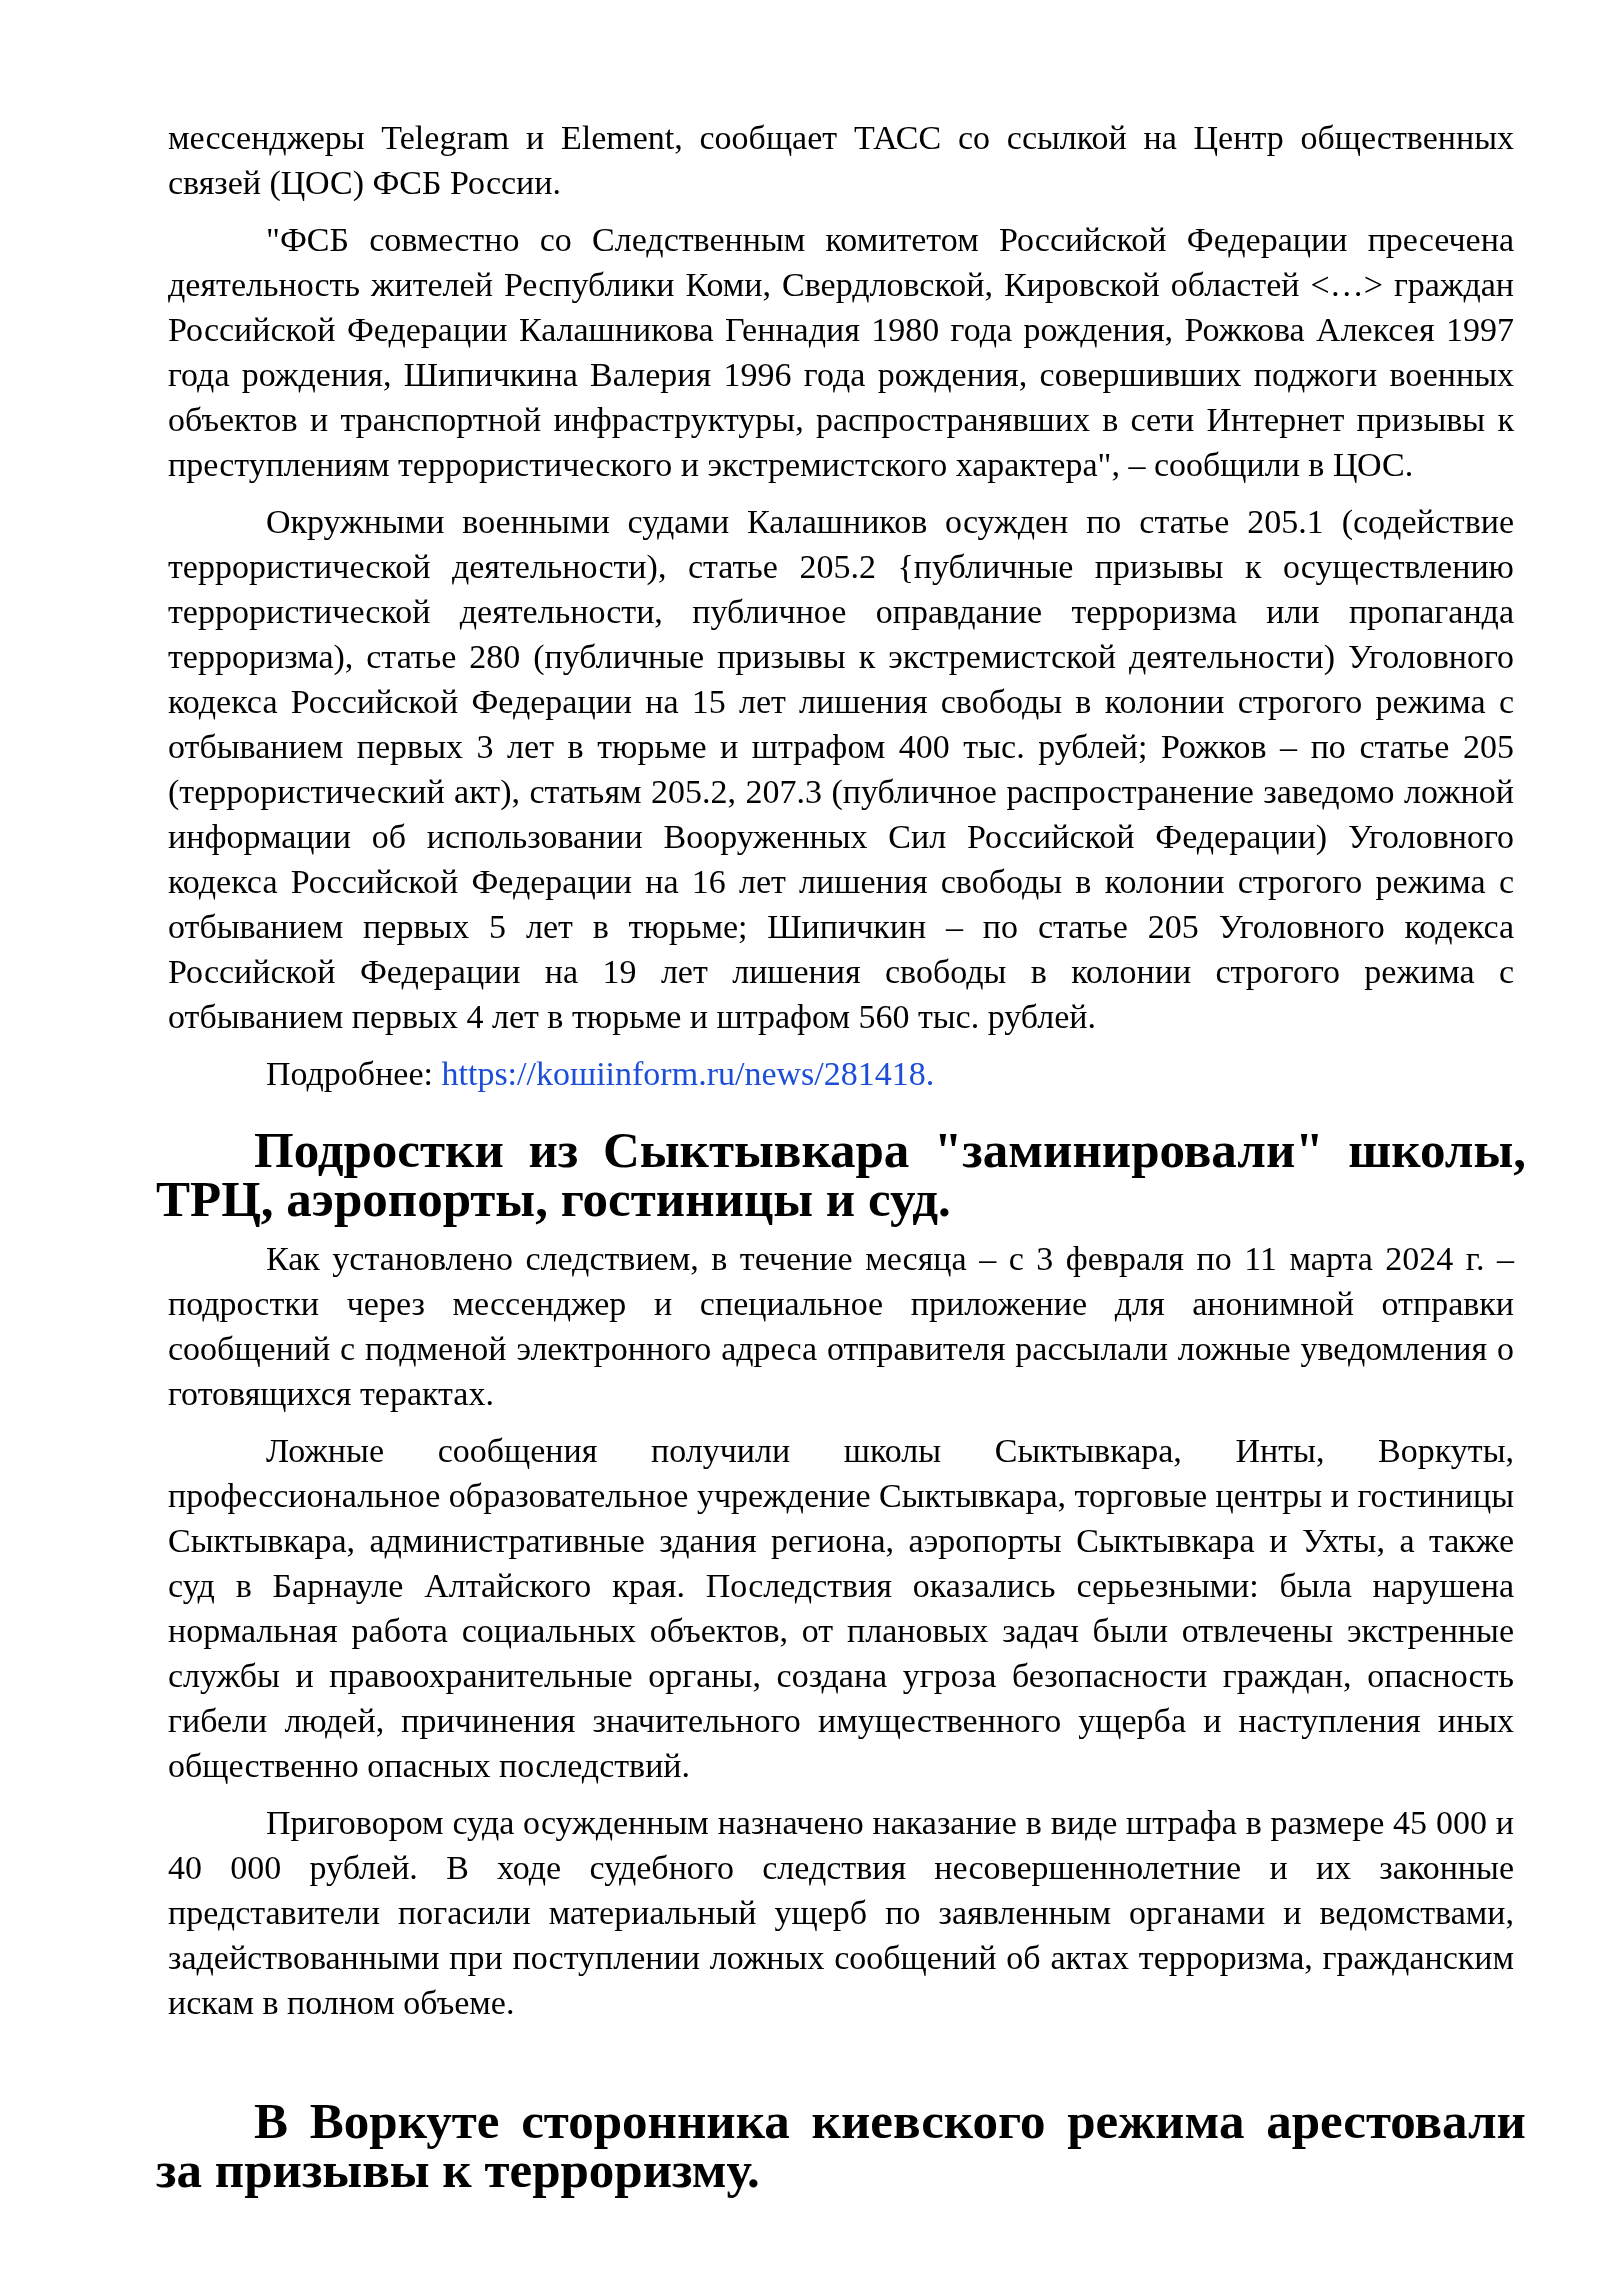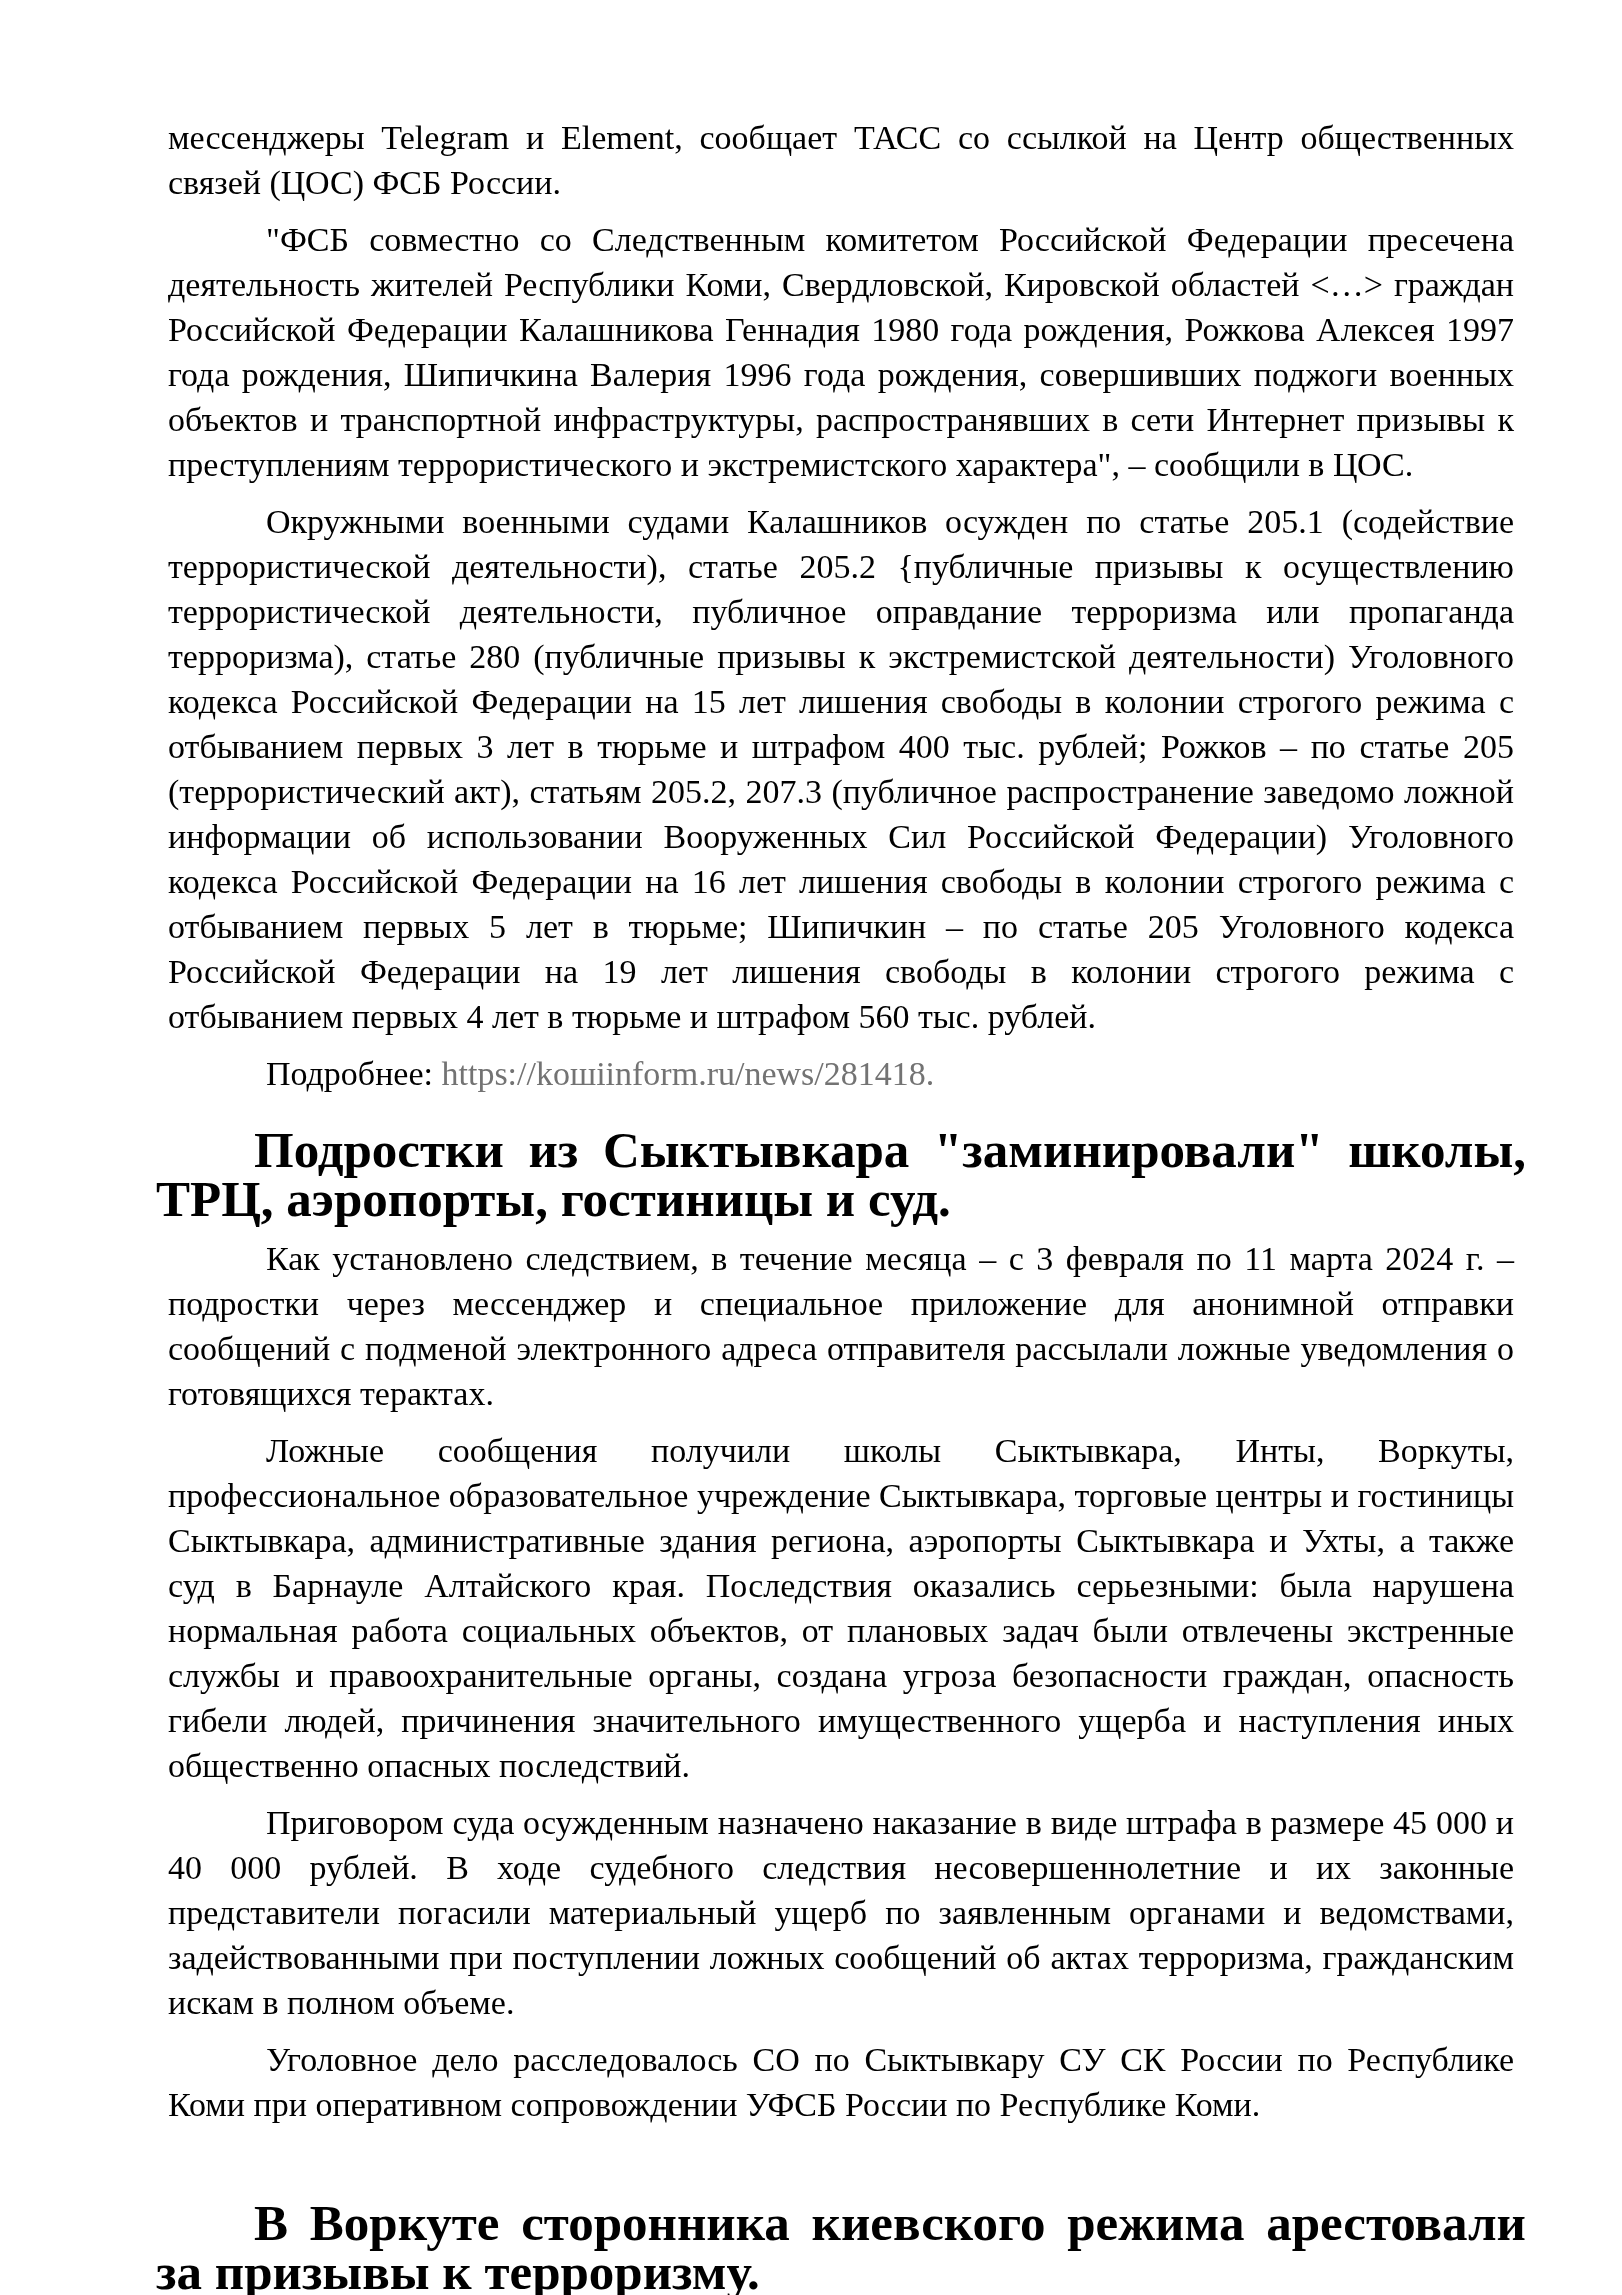--- a/index.html
+++ b/index.html
@@ -39,21 +39,21 @@
     margin: 30px 0 0 0;
     font-weight: bold;
     text-align: justify;
     text-indent: 98px;
     line-height: 49px;
   }
   .heading.single {
     margin-top: 72px;
   }
   .link {
-    color: #737373;
+    color: #1d4ed8;
     text-decoration: none;
   }
 </style>
 </head>
 <body>
 
 <div class="page">
 
   <p class="p noindent">мессенджеры Telegram и Element, сообщает ТАСС со ссылкой на Центр общественных связей (ЦОС) ФСБ России.</p>
 
@@ -68,19 +68,18 @@
 
   <h2 class="heading">Подростки из Сыктывкара "заминировали" школы, ТРЦ, аэропорты, гостиницы и суд.</h2>
 
 
   <p class="p">Как  установлено  следствием, в течение месяца – с 3 февраля  по 11 марта 2024 г. – подростки через мессенджер и специальное приложение для анонимной отправки сообщений с подменой электронного адреса отправителя рассылали ложные уведомления о готовящихся терактах.</p>
 
   <p class="p">Ложные сообщения получили школы Сыктывкара, Инты, Воркуты, профессиональное образовательное учреждение Сыктывкара, торговые центры и гостиницы Сыктывкара, административные здания региона, аэропорты Сыктывкара и Ухты, а также суд в Барнауле Алтайского края. Последствия оказались серьезными: была нарушена нормальная работа социальных объектов, от плановых задач были отвлечены экстренные службы и правоохранительные органы, создана угроза безопасности граждан, опасность гибели людей, причинения значительного имущественного ущерба и наступления иных общественно опасных последствий.</p>
 
   <p class="p">Приговором суда осужденным назначено наказание в виде штрафа в размере 45 000 и 40 000 рублей. В ходе судебного следствия несовершеннолетние и их законные представители погасили материальный ущерб по заявленным органами и ведомствами, задействованными при поступлении ложных сообщений об актах терроризма, гражданским искам в полном объеме.</p>
 
-  <p class="p">Уголовное дело расследовалось СО по Сыктывкару СУ СК России по Республике Коми при оперативном сопровождении УФСБ России по Республике Коми.</p>
 
 
   <h2 class="heading single">В Воркуте сторонника киевского режима арестовали за призывы к терроризму.</h2>
 
 </div>
 
 
 </body></html>

